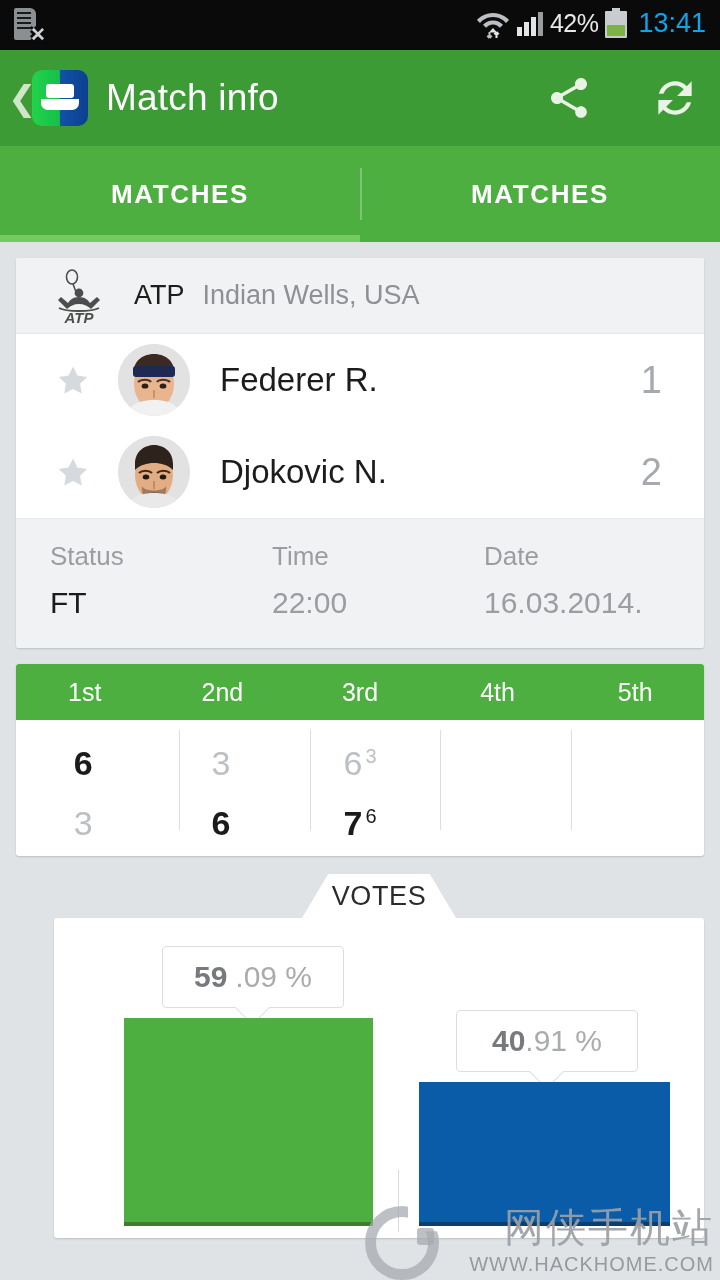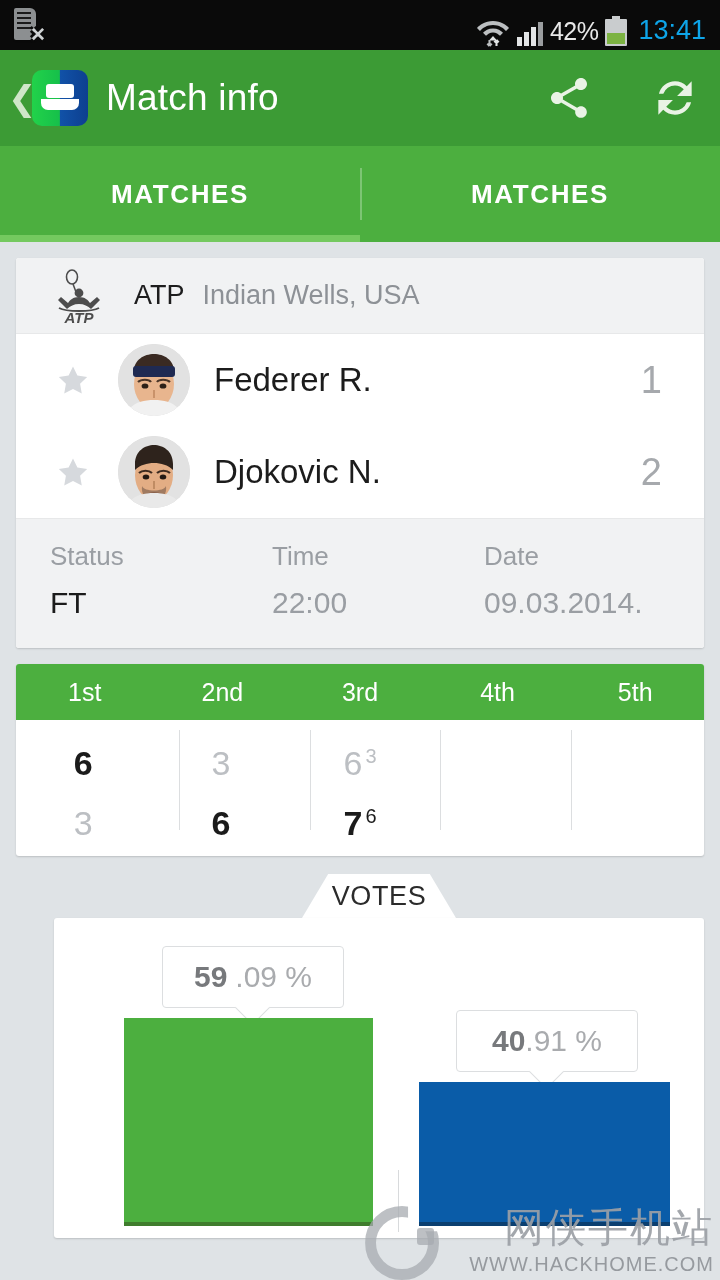--- a/index.html
+++ b/index.html
@@ -26,21 +26,21 @@
   .sim-icon .lines i{
     display:block; width:14px; height:2px; background:#1a1a1a; margin-bottom:3px;
   }
   .sim-icon .x{
     position:absolute; right:-2px; bottom:0px; width:16px; height:16px;
     color:#cfd2d4; font-size:19px; line-height:14px; font-weight:bold;
     text-shadow:-2px -2px 0 #0a0a0a, 2px -2px 0 #0a0a0a, -2px 2px 0 #0a0a0a, 2px 2px 0 #0a0a0a;
   }
   .sb-right{
     position:absolute; right:14px; top:0; height:46px;
-    display:flex; align-items:flex-end; gap:7px;
+    display:flex; align-items:center; gap:7px;
   }
   .wifi{ position:relative; width:34px; height:30px; }
   .wifi svg{ position:absolute; left:0; top:1px; }
   .signal{ display:flex; align-items:flex-end; gap:2px; height:26px; }
   .signal i{ width:5px; background:#9a9d9f; display:block; }
   .signal i.on{ background:#e2e4e5; }
   .batt-pct{ font-size:25px; color:#e8e8e8; letter-spacing:-0.5px; }
   .battery{ width:22px; height:30px; position:relative; }
   .battery .body{
     position:absolute; left:0; top:3px; width:22px; height:27px;
@@ -120,21 +120,21 @@
 
   .player-row{
     height:92px; display:flex; align-items:center; padding:0 26px 0 40px;
   }
   .star{ width:34px; height:34px; flex:0 0 auto; }
   .avatar{
     width:72px; height:72px; border-radius:50%; margin-left:28px;
     flex:0 0 auto; position:relative; overflow:hidden;
     background:#dcdcdc;
   }
-  .player-name{ font-size:33px; color:#1c1c1c; margin-left:24px; }
+  .player-name{ font-size:33px; color:#1c1c1c; margin-left:30px; }
   .player-score{
     margin-left:auto; font-size:38px; color:#a6a9ad; font-weight:300; padding-right:16px;
   }
 
   .meta{
     background:#f1f2f3; border-top:1px solid #e7e8e9;
     padding:22px 0 28px 0; display:flex;
   }
   .meta-col{ padding-left:34px; }
   .meta-col.c1{ width:222px; }
@@ -368,21 +368,21 @@
       <div class="meta-col c1">
         <div class="meta-label">Status</div>
         <div class="meta-value dark">FT</div>
       </div>
       <div class="meta-col c2">
         <div class="meta-label">Time</div>
         <div class="meta-value dim">22:00</div>
       </div>
       <div class="meta-col">
         <div class="meta-label">Date</div>
-        <div class="meta-value dim">09.03.2014.</div>
+        <div class="meta-value dim">16.03.2014.</div>
       </div>
     </div>
   </div>
 
   <div class="card sets-card">
     <div class="sets-head">
       <div>1st</div>
       <div>2nd</div>
       <div>3rd</div>
       <div>4th</div>

